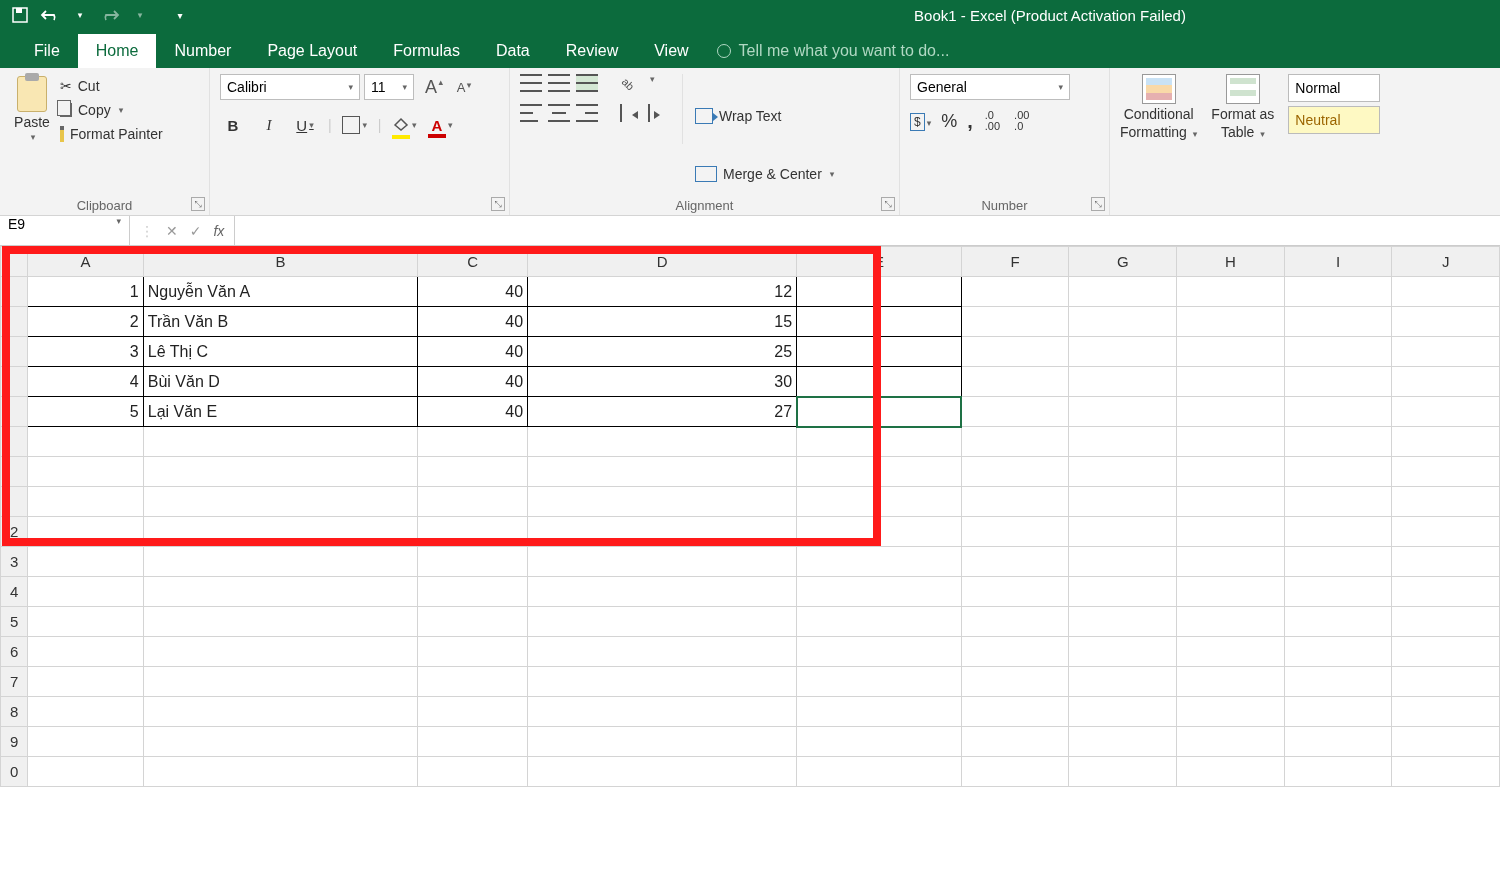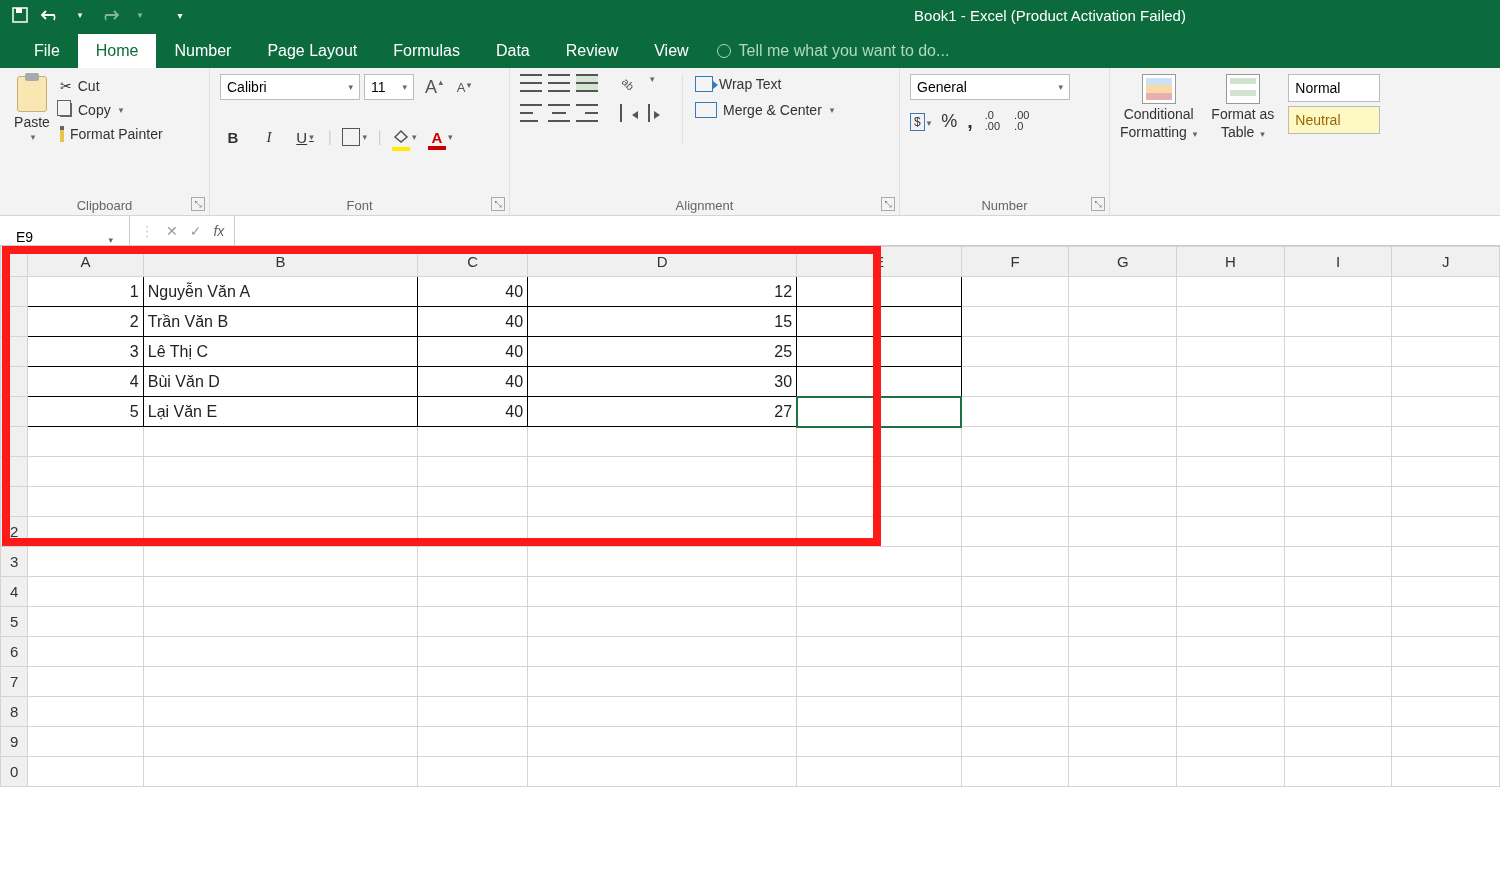--- a/index.html
+++ b/index.html
@@ -40,42 +40,42 @@
   
   .font-row{display:flex;gap:4px;align-items:center;}
   .dd{background:#fff;border:1px solid #bdbdbd;height:26px;display:flex;align-items:center;padding:0 6px;font-size:14px;}
   .dd.font{width:140px;justify-content:space-between;}
   .dd.size{width:50px;justify-content:space-between;}
   .caret{font-size:9px;color:#666;}
   .chip{width:26px;height:26px;display:inline-flex;align-items:center;justify-content:center;font-size:15px;color:#333;}
   .chip.b{font-weight:bold;}
   .chip.i{font-style:italic;font-family:serif;}
   .chip.u{text-decoration:underline;}
-  .fontcol{display:flex;flex-direction:column;gap:24px;}
+  .fontcol{display:flex;flex-direction:column;gap:12px;}
   .af{font-size:16px;color:#555;position:relative;}
   .af.big{font-size:18px;}
   .af::after{content:"▴";font-size:9px;position:absolute;right:-6px;top:0;color:#666;}
   .af.small::after{content:"▾";}
   .bord{width:18px;height:18px;border:1px solid #555;display:inline-block;}
   .fcolor{font-weight:bold;color:#c00;position:relative;display:inline-block;width:18px;text-align:center;}
   .fcolor::after{content:"";position:absolute;bottom:-4px;left:0;width:18px;height:4px;background:#c00;}
 
   
   .align-col{display:flex;flex-direction:column;gap:8px;}
   .align-row{display:flex;gap:6px;}
   .al{width:22px;height:18px;display:inline-flex;flex-direction:column;justify-content:space-between;}
   .al span{height:2px;background:#555;display:block;}
   .al.sel{background:#d4e7d4;}
   .indent{width:22px;height:18px;border-left:2px solid #555;position:relative;}
   .indent::after{content:"";position:absolute;left:4px;top:7px;border-left:6px solid #555;border-top:4px solid transparent;border-bottom:4px solid transparent;}
   .indent.out::after{left:auto;right:4px;border-left:none;border-right:6px solid #555;}
   .orient{width:22px;height:22px;position:relative;}
   .orient::before{content:"ab";position:absolute;transform:rotate(45deg);font-size:11px;color:#555;left:2px;top:4px;}
   .wrap-merge{display:flex;flex-direction:column;gap:10px;font-size:14px;color:#333;padding-top:2px;}
-  .wm{display:flex;align-items:center;gap:6px;}
+  .wm{display:flex;align-items:center;gap:6px;margin-top:32px;}
   .wm-ic{width:18px;height:16px;border:1px solid #3a7ab5;display:inline-block;position:relative;}
   .wm-ic.wrap::after{content:"";position:absolute;right:-6px;top:4px;border-top:4px solid transparent;border-bottom:4px solid transparent;border-left:5px solid #3a7ab5;}
   .wm-ic.merge{width:22px;}
 
   
   .num-col{display:flex;flex-direction:column;gap:8px;}
   .num-dd{width:160px;}
   .num-row{display:flex;gap:10px;align-items:center;font-size:14px;color:#333;}
   .pct{font-size:18px;}
   .comma{font-size:20px;font-weight:bold;}
@@ -86,21 +86,21 @@
   .cf-ic{width:34px;height:30px;background:#fff;border:1px solid #999;position:relative;}
   .cf-ic::before{content:"";position:absolute;inset:3px;background:linear-gradient(#c9e2f5 33%,#f9d9a8 33% 66%,#e6b0b0 66%);}
   .ft-ic{width:34px;height:30px;background:#fff;border:1px solid #999;position:relative;}
   .ft-ic::before{content:"";position:absolute;inset:3px;background:repeating-linear-gradient(#cfe3cf 0 6px,#fff 6px 12px);}
   .cell-styles{display:flex;flex-direction:column;gap:4px;}
   .cs{width:92px;height:28px;border:1px solid #bbb;display:flex;align-items:center;padding-left:6px;font-size:14px;background:#fff;}
   .cs.neutral{background:#fef9c3;color:#9c6500;}
 
   
   .formulabar{height:30px;border-bottom:1px solid #ccc;display:flex;align-items:stretch;background:#fff;}
-  .namebox{width:130px;border-right:1px solid #ccc;display:flex;align-items:flex-end;padding:0 16px;font-size:14px;justify-content:space-between;}
+  .namebox{width:130px;border-right:1px solid #ccc;display:flex;align-items:flex-start;padding:0 8px;font-size:14px;justify-content:space-between;}
   .fx-area{display:flex;align-items:center;gap:12px;padding:0 10px;color:#999;}
   .fx-btn{font-size:14px;}
   .fx-lbl{font-style:italic;color:#666;}
   .fx-input{flex:1;border-left:1px solid #ccc;}
 
   
   .grid-wrap{position:relative;overflow:hidden;height:634px;}
   table.sheet{border-collapse:collapse;table-layout:fixed;width:1500px;}
   .sheet th,.sheet td{border:1px solid #d4d4d4;height:30px;font-size:16px;padding:0 4px;font-weight:normal;color:#222;}
   .sheet thead th{background:#f0f0f0;text-align:center;font-size:15px;color:#333;position:relative;}
@@ -225,21 +225,20 @@
                 </svg><span style="position:absolute;bottom:-5px;left:0;width:18px;height:4px;background:#ffea00"></span></span>
               <span class="arrow">▾</span>
             </span>
         <span class="chip">
               <span class="fcolor">A</span>
               <span class="arrow">▾</span>
             </span>
       </div>
     </div>
       </div>
-    <div class="group-label">Font</div>
     <div class="launcher">⤡</div>
   </div>
 
   <div class="group" style="width:390px">
     <div class="group-body">
       <div class="align-col">
         <div class="align-row">
           <span class="al">
               <span></span>
               <span></span>

